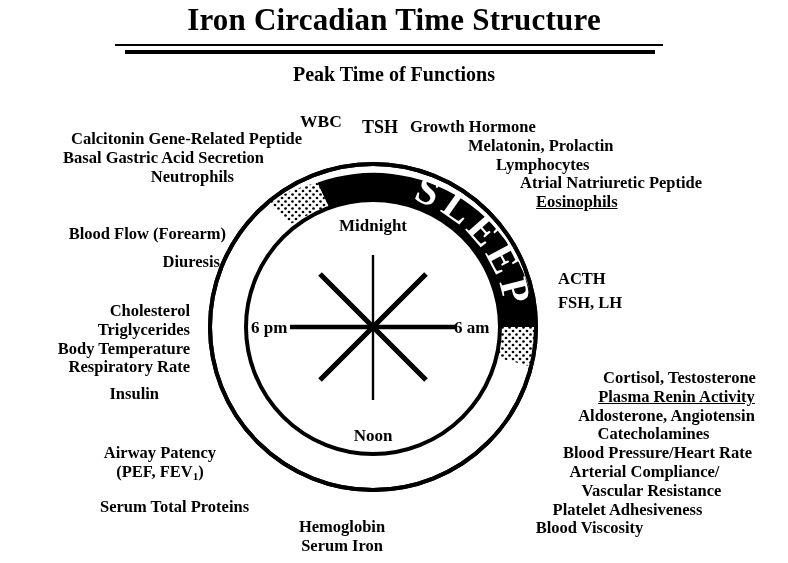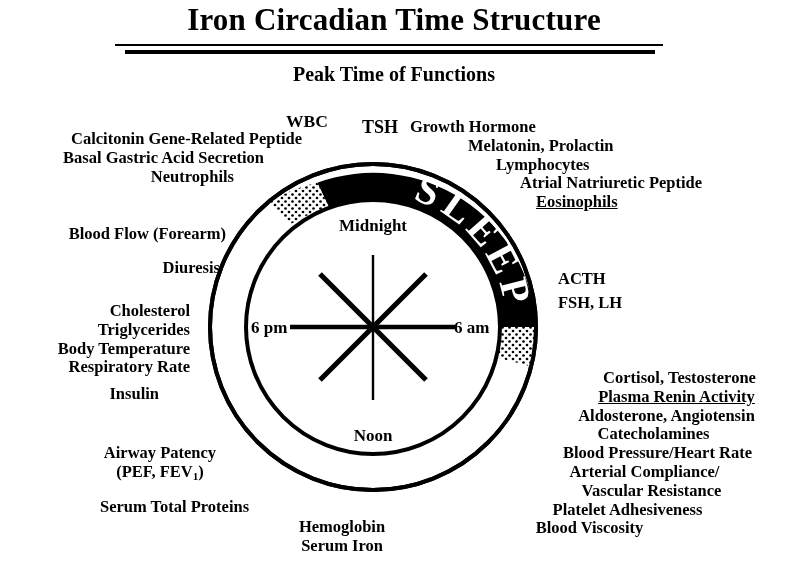--- a/index.html
+++ b/index.html
@@ -97,32 +97,32 @@
 
     <g id="sleep-group">
         <text x="428.07" y="190.70" text-anchor="middle" dominant-baseline="central" class="sleeptext" font-size="40" transform="rotate(22.00 428.07 190.70)">S</text>
         <text x="458.15" y="207.18" text-anchor="middle" dominant-baseline="central" class="sleeptext" font-size="40" transform="rotate(35.40 458.15 207.18)">L</text>
         <text x="483.60" y="230.17" text-anchor="middle" dominant-baseline="central" class="sleeptext" font-size="40" transform="rotate(48.80 483.60 230.17)">E</text>
         <text x="503.03" y="258.44" text-anchor="middle" dominant-baseline="central" class="sleeptext" font-size="40" transform="rotate(62.20 503.03 258.44)">E</text>
         <text x="515.38" y="290.44" text-anchor="middle" dominant-baseline="central" class="sleeptext" font-size="40" transform="rotate(75.60 515.38 290.44)">P</text>
       </g>
   </svg>
 
-  <div class="lbl c s18" style="left:272px;top:112px;width:70px;">WBC</div>
+  <div class="lbl c s18" style="left:286px;top:112px;width:70px;">WBC</div>
   <div class="lbl c s16" style="left:352px;top:117px;width:56px;">TSH</div>
 
   <div class="lbl r s17" style="left:0px;top:130px;width:302px;">
     <div>Calcitonin Gene-Related Peptide</div>
     <div style="padding-right:38px;">Basal Gastric Acid Secretion</div>
     <div style="padding-right:68px;">Neutrophils</div>
   </div>
 
   <div class="lbl r s17" style="left:0px;top:225px;width:226px;">
     <div>Blood Flow (Forearm)</div>
-    <div style="padding-right:6px;padding-top:9px;margin-top:6px;">Diuresis</div>
+    <div style="padding-right:6px;padding-top:9px;">Diuresis</div>
   </div>
 
   <div class="lbl r s17" style="left:0px;top:302px;width:190px;">
     <div>Cholesterol</div>
     <div>Triglycerides</div>
     <div style="padding-right:-2px;">Body Temperature</div>
     <div>Respiratory Rate</div>
     <div style="padding-right:31px;padding-top:8px;">Insulin</div>
   </div>
 

